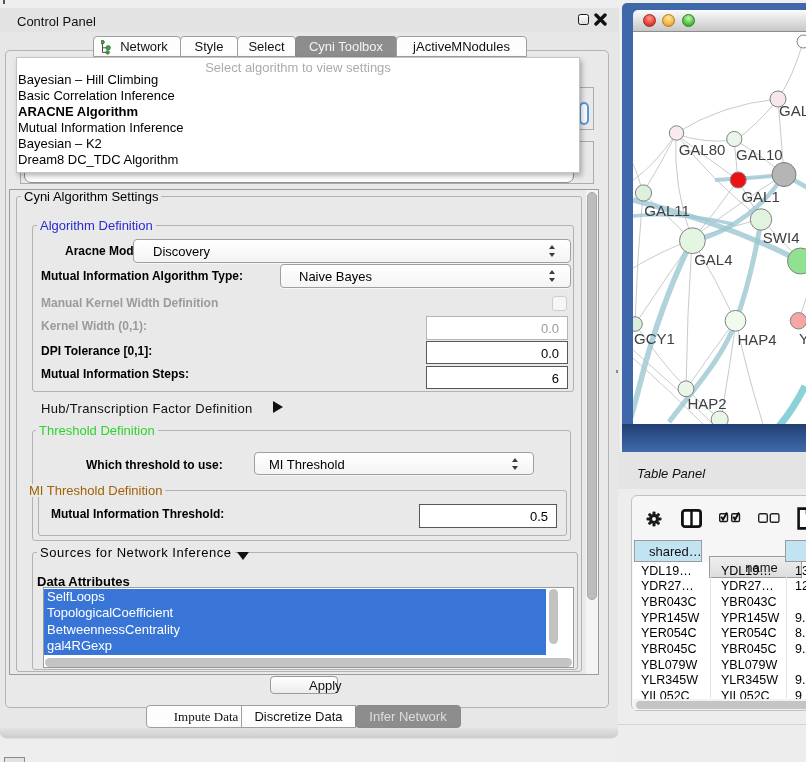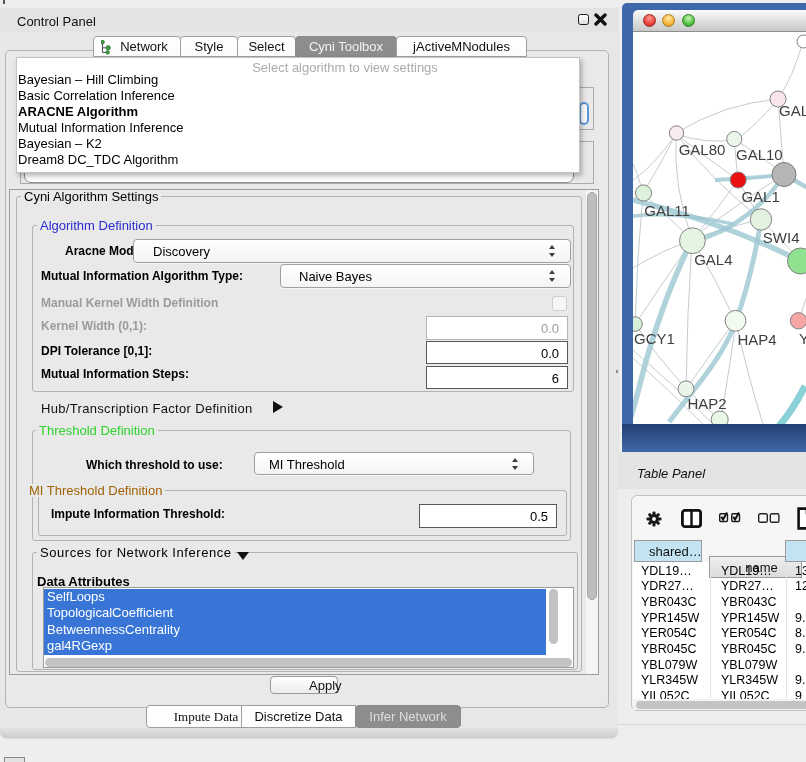--- a/index.html
+++ b/index.html
@@ -110,21 +110,21 @@
 
 <div class="lbl" style="left:86px; top:458px;">Which threshold to use:</div>
 <div class="combo" style="left:254px; top:452px; width:280px; height:23px;">
     <span class="ct" style="left:14px;">MI Threshold</span>
     <span class="spin"></span>
   </div>
 
 <div class="grp" style="left:38px; top:490px; width:529px; height:46px;"></div>
 <div class="gtitle" style="left:26px; top:483.5px; color:#a16207;">MI Threshold Definition</div>
 
-<div class="lbl" style="left:51px; top:507px;">Impute Information Threshold:</div>
+<div class="lbl" style="left:51px; top:507px;">Mutual Information Threshold:</div>
 <div class="fld" style="left:419px; top:504px; width:138px; height:24px; border:1px solid #585858;">
     <span>0.5</span>
   </div>
 
 <div class="grp" style="left:32px; top:552px; width:546px; height:118px;"></div>
 <div class="gtitle" style="left:37px; top:545.5px; color:#000; letter-spacing:0.55px;">Sources for Network Inference</div>
 <div class="abs" style="left:237px; top:552px; width:0; height:0; border-top:8px solid #111; border-left:6.5px solid transparent; border-right:6.5px solid transparent;"></div>
 
 <div class="lbl" style="left:37px; top:574px; font-size:13px;">Data Attributes</div>
 <div class="abs" style="left:43px; top:587px; width:531px; height:81px; background:#fff; border:1px solid #9a9a9a;"></div>
@@ -136,21 +136,21 @@
 <div class="abs" style="left:270px; top:676px; width:68px; height:18px; border:1px solid #9b9b9b; border-radius:4px; background:linear-gradient(#ffffff,#ececec); font-size:13px; text-align:center; line-height:17px; color:#111;padding-left:38px;">Apply</div>
 
 <div class="btab" style="left:146px; width:120px; border-radius:4px 0 0 4px;font-family:Liberation Serif, serif;">Impute Data</div>
 <div class="btab" style="left:241px; width:115px;">Discretize Data</div>
 <div class="btab tabsel" style="left:355px; width:106px; border-radius:4px;">Infer Network</div>
 
 <div class="abs" style="left:4px; top:757px; width:21px; height:12px; border:1.5px solid #8a8a8a; background:#e2e2e2;"></div>
 <div class="abs" style="left:616px; top:370px; width:2px; height:3px; background:#8a8a8a;"></div>
 
 <div class="abs" style="left:16px; top:57px; width:564px; height:116px; background:#fff; border:1px solid #c4c4c4; box-shadow:2px 3px 5px rgba(0,0,0,0.28); z-index:30;"></div>
-<div class="abs" style="left:16px; top:60px; width:564px; height:14px; font-size:13px; color:#ababab; text-align:center; z-index:31;margin-left:47px;">Select algorithm to view settings</div>
+<div class="abs" style="left:16px; top:60px; width:564px; height:14px; font-size:13px; color:#ababab; text-align:center; z-index:31;">Select algorithm to view settings</div>
 <div class="abs" style="left:18px; top:71.5px; font-size:13px; line-height:16px; color:#000; z-index:31;">Bayesian – Hill Climbing<br>Basic Correlation Inference<br><b>ARACNE Algorithm</b><br>Mutual Information Inference<br>Bayesian – K2<br>Dream8 DC_TDC Algorithm</div>
 
 <div class="abs" style="left:622px; top:3px; width:184px; height:449px; background:#3e68a9; border-radius:5px 0 0 0;"></div>
 <div class="abs" style="left:622px; top:424px; width:184px; height:28px; background:linear-gradient(#223f72,#3f6aab);"></div>
 <div class="abs" style="left:633px; top:10px; width:173px; height:22px; background:linear-gradient(#fbfbfb,#c7c7c7); border-bottom:1px solid #8e8e8e; border-radius:5px 0 0 0;"></div>
 <div class="abs" style="left:643px; top:14px; width:13px; height:13px; border-radius:50%; background:radial-gradient(circle at 50% 30%, #ff9990, #e8423c 60%, #b2221d); border:0.5px solid #9d2723;"></div>
 <div class="abs" style="left:662px; top:14px; width:13px; height:13px; border-radius:50%; background:radial-gradient(circle at 50% 30%, #ffe9a8, #f5b63e 60%, #c98a1b); border:0.5px solid #ab7f1e;"></div>
 <div class="abs" style="left:682px; top:14px; width:13px; height:13px; border-radius:50%; background:radial-gradient(circle at 50% 30%, #c8f5b4, #52c242 60%, #2f8f24); border:0.5px solid #2e7e26;"></div>
 <div class="abs" style="left:633px; top:32px; width:173px; height:392px; background:#fff;">
 <svg width="173" height="392" viewBox="0 0 173 392">

